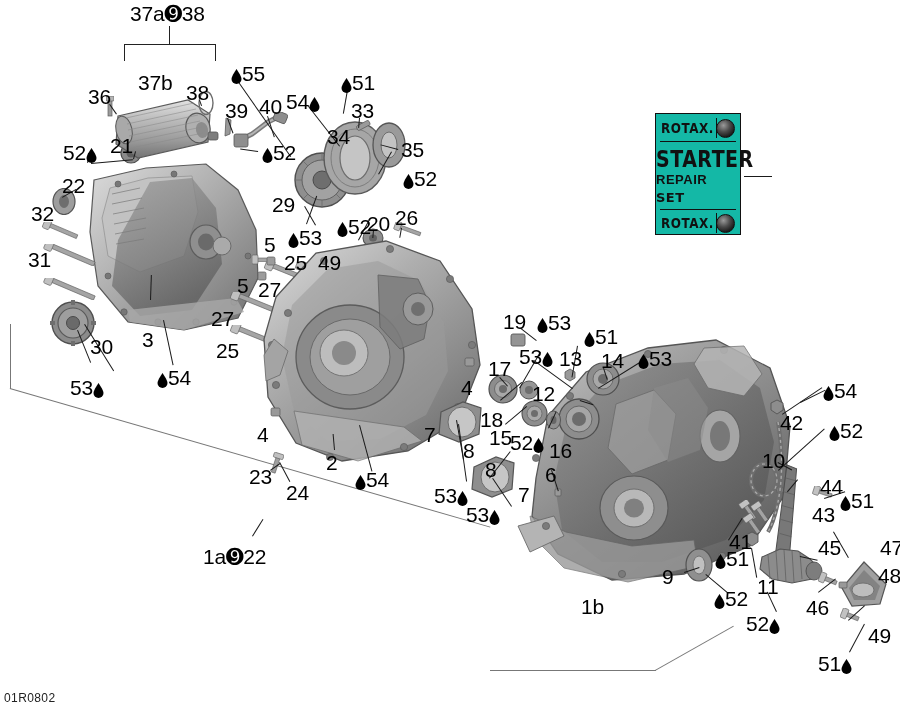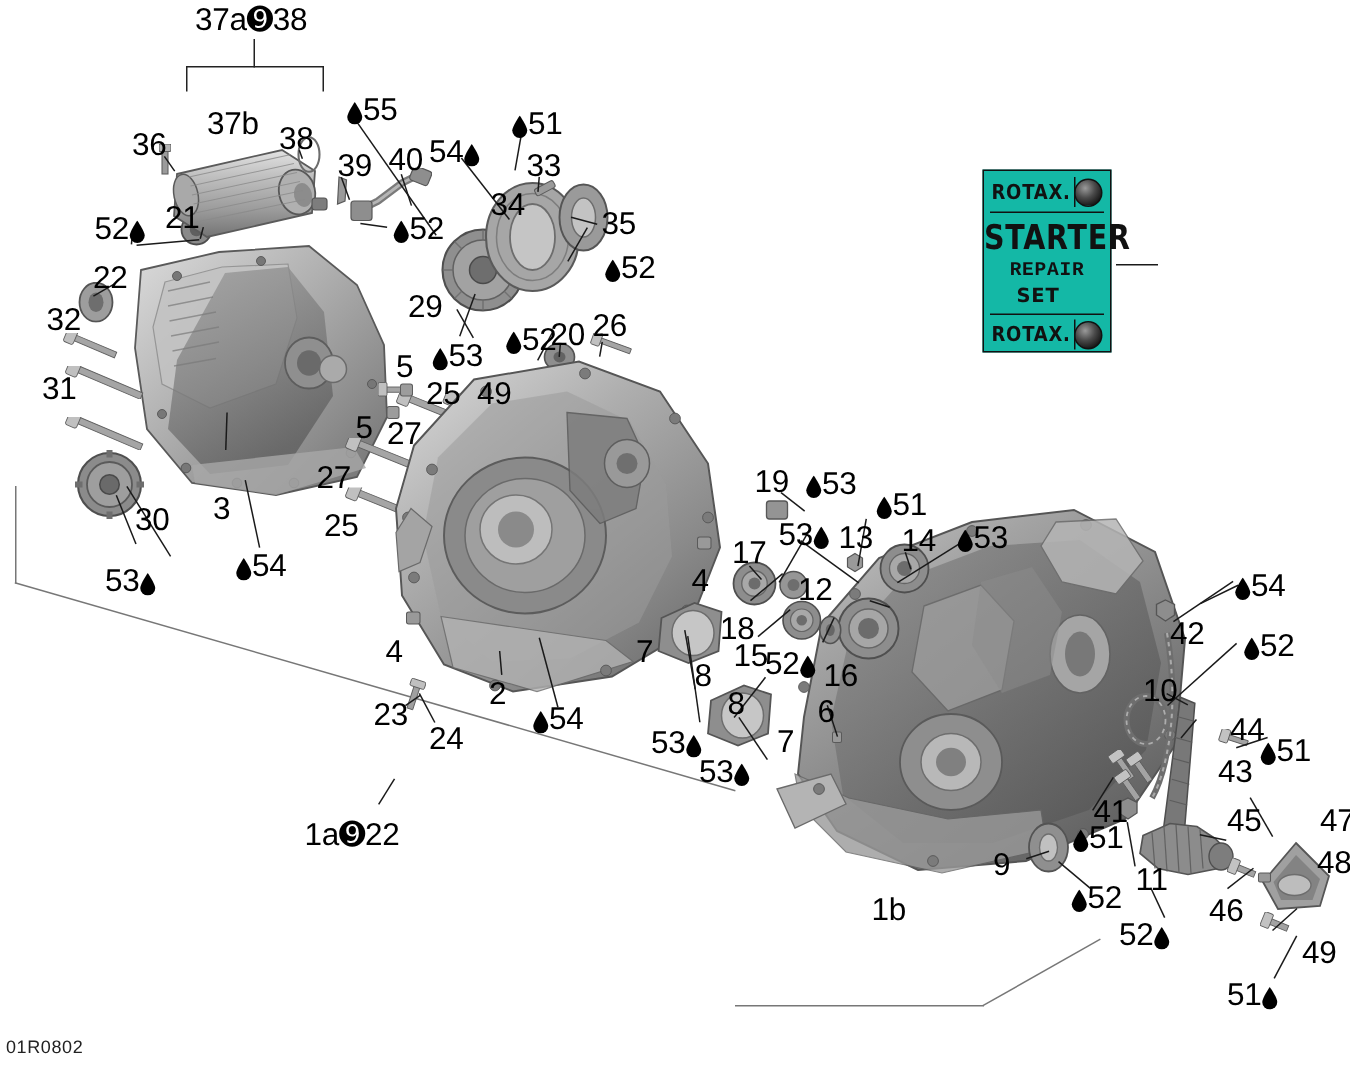--- a/index.html
+++ b/index.html
@@ -28,23 +28,23 @@
         justify-content:space-between;padding:0 5px;box-sizing:border-box;}
   .rotaxword{font-family:"DejaVu Sans",sans-serif;font-weight:bold;font-size:12px;
         letter-spacing:0.5px;color:#111;transform:scaleY(1.15);}
   .rotaxlogo{width:17px;height:17px;border-radius:50%;
         background:radial-gradient(circle at 38% 32%,#9a9a9a 0%,#4a4a4a 42%,#1b1b1b 75%,#000 100%);
         border:1px solid #111;}
   .rsep{position:absolute;left:4px;right:4px;height:1px;background:#111;}
   .rvdiv{position:absolute;width:1px;background:#111;}
   #starterTitle{position:absolute;left:0;right:0;text-align:center;font-family:"DejaVu Sans",sans-serif;
         font-weight:bold;font-size:19px;letter-spacing:0.5px;color:#111;transform:scaleY(1.2);}
-  #repairTxt{position:absolute;left:0;right:0;text-align:center;font-family:Liberation Mono, monospace;
+  #repairTxt{position:absolute;left:0;right:0;font-family:Liberation Sans, sans-serif;
         font-weight:bold;font-size:13px;letter-spacing:0.5px;color:#111;}
-  #setTxt{position:absolute;left:0;right:12px;text-align:center;font-family:"DejaVu Sans",sans-serif;
+  #setTxt{position:absolute;left:0;right:12px;text-align:left;font-family:"DejaVu Sans",sans-serif;
         font-weight:bold;font-size:13px;letter-spacing:0.5px;color:#111;}
 
   
   .part{position:absolute;}
 
   
   #footer{position:absolute;left:4px;bottom:6px;font-size:12px;color:#222;
           font-family:"Liberation Sans",sans-serif;letter-spacing:0.4px;}
 </style>
 </head>

